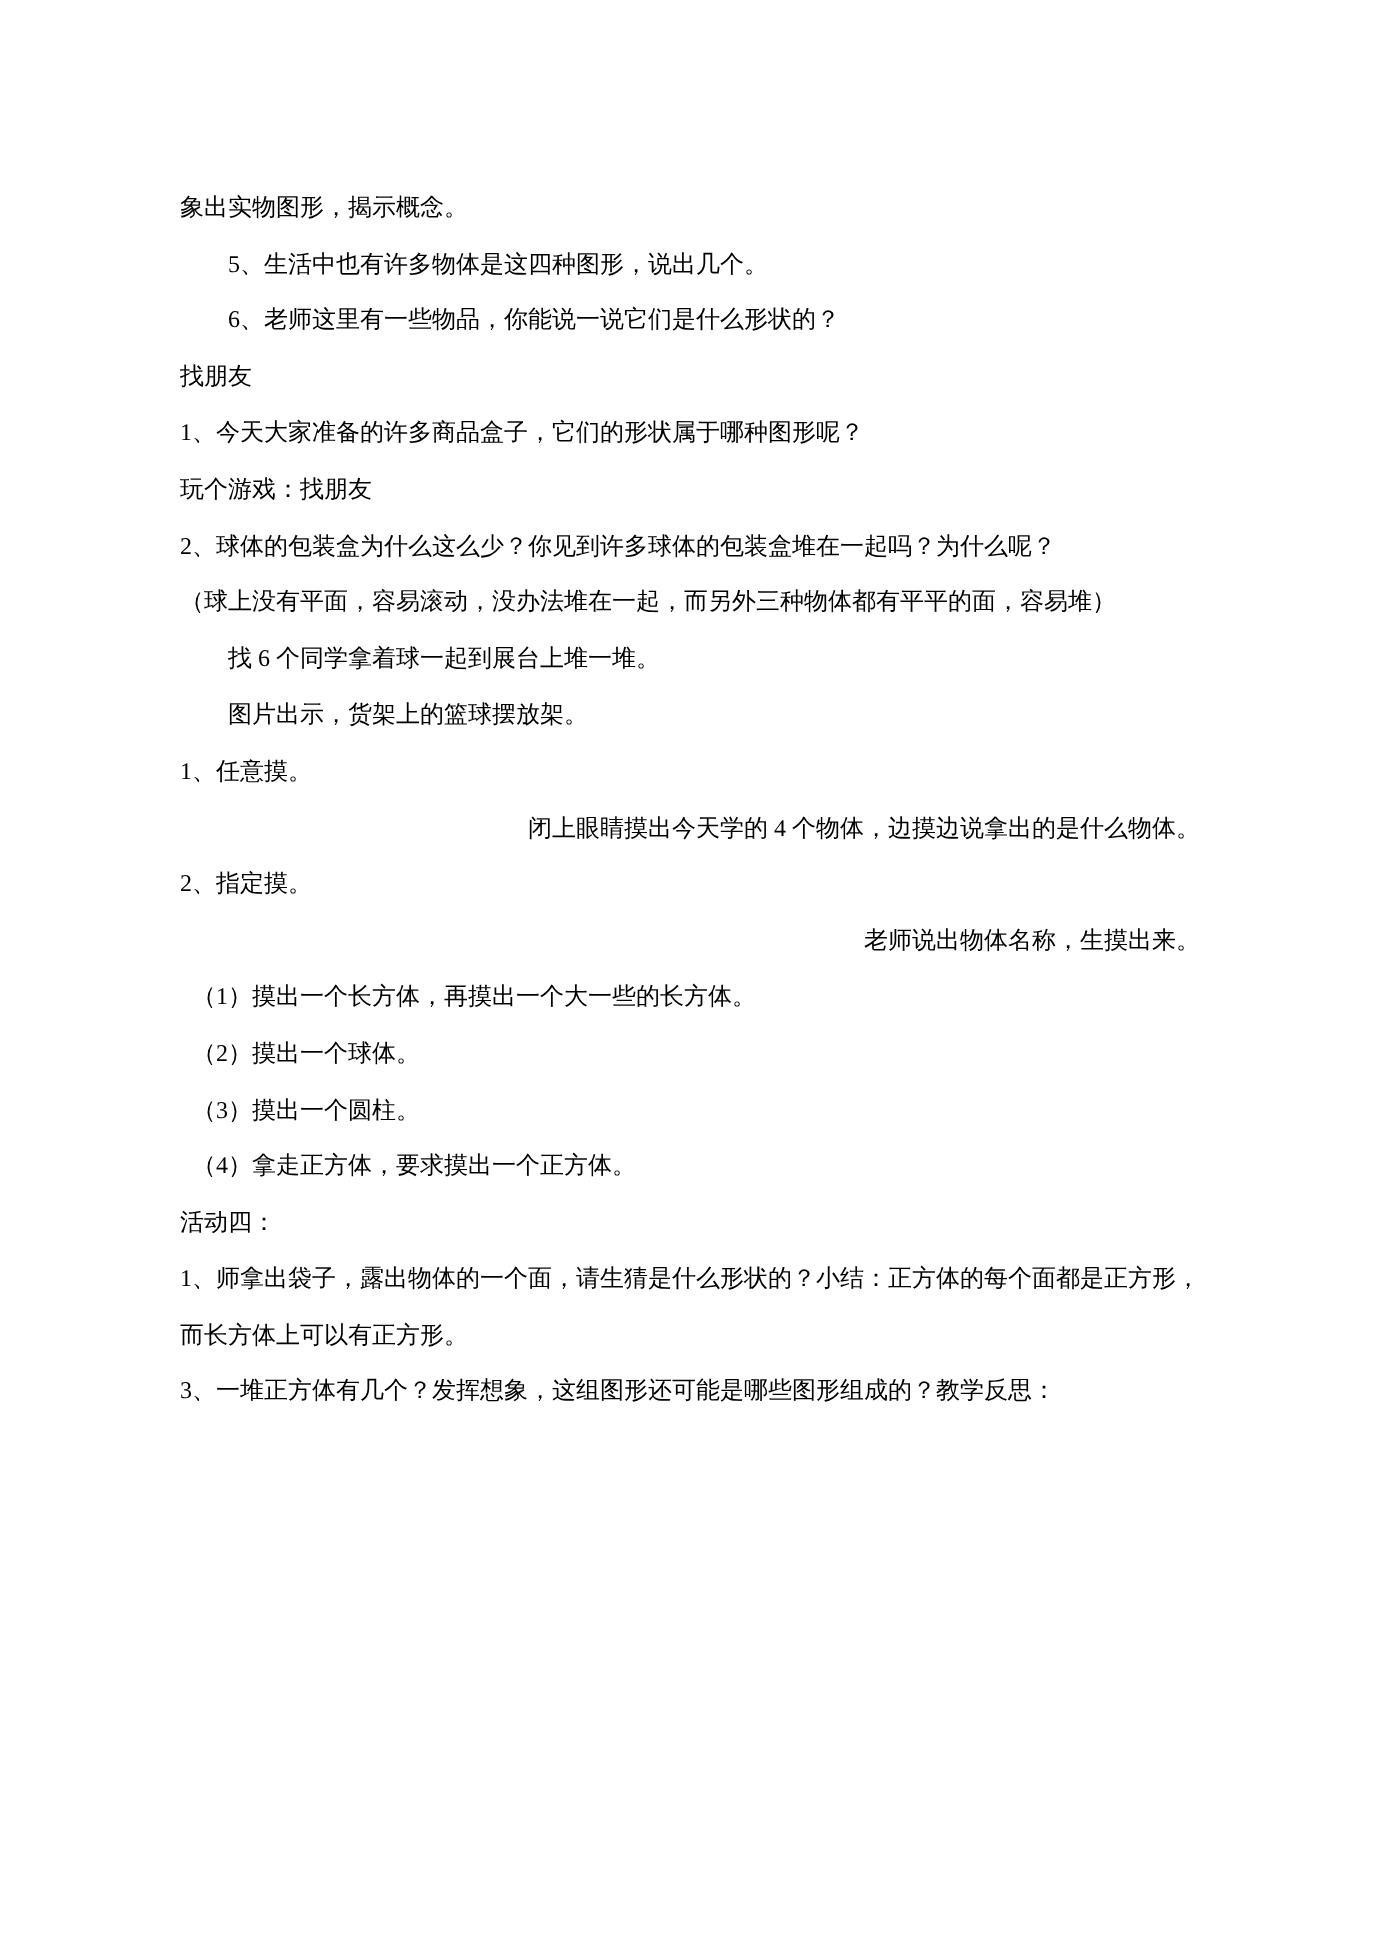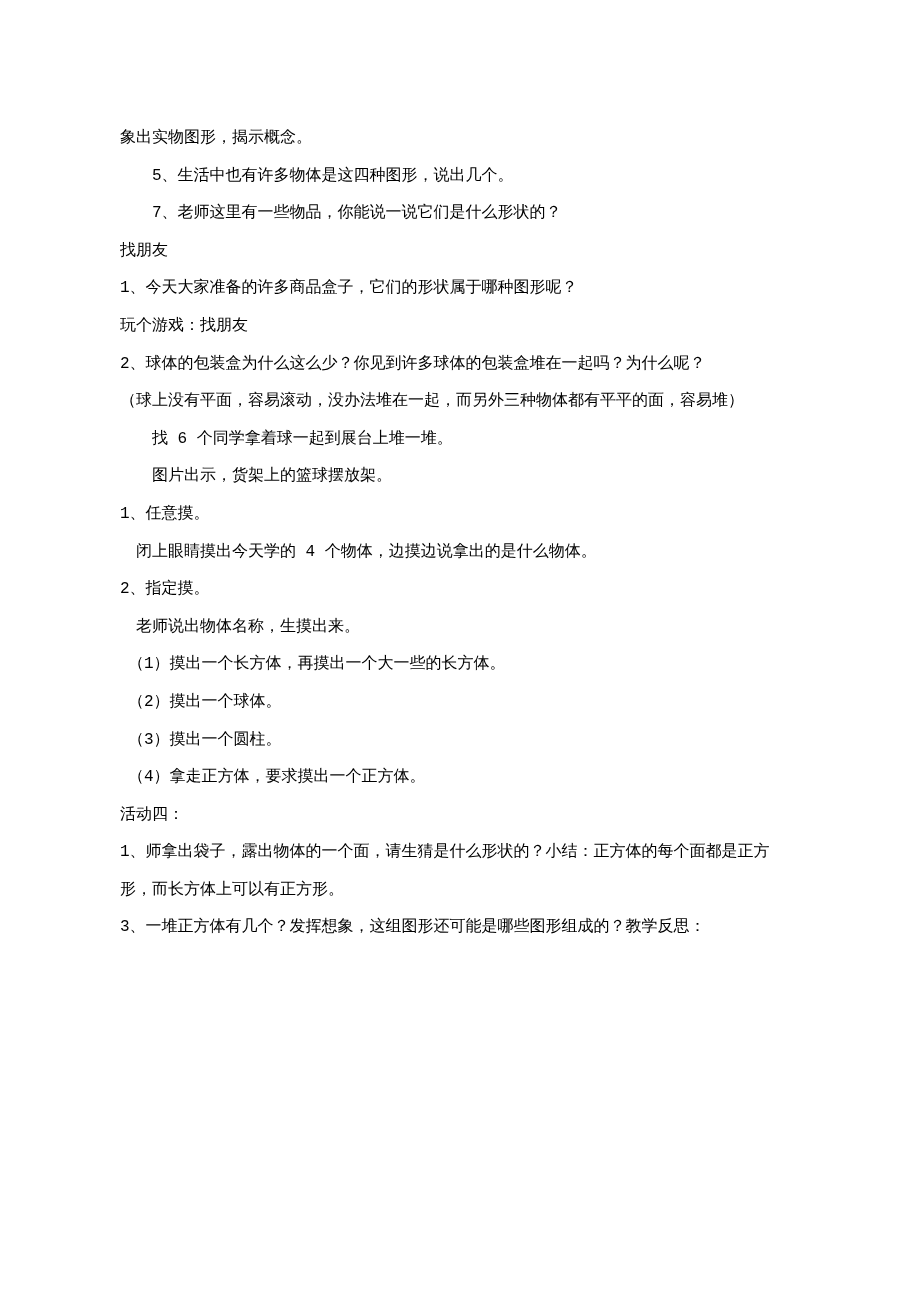--- a/index.html
+++ b/index.html
@@ -1,50 +1,50 @@
 <!DOCTYPE html>
 <html><head>
   <meta charset="utf-8">
   <style>
     * {
       margin: 0;
       padding: 0;
       box-sizing: border-box;
-      font-family: Liberation Mono, monospace;
     }
     body {
       width: 920px;
       min-height: 1301px;
       background: #ffffff;
       padding: 120px 120px 80px 120px;
       font-family: "SimSun", "宋体", serif;
       font-size: 16px;
       line-height: 2.35;
       color: #000000;
     }
     .line {
       display: block;
     }
     .indent-1 {
       padding-left: 2em;
     }
     .indent-2 {
       padding-left: 1em;
+      text-align: right;
     }
     .indent-3 {
       padding-left: 0.5em;
     }
   </style>
 </head>
 <body>
 
 <div>
   <span class="line">象出实物图形，揭示概念。</span>
   <span class="line indent-1">5、生活中也有许多物体是这四种图形，说出几个。</span>
-  <span class="line indent-1">7、老师这里有一些物品，你能说一说它们是什么形状的？</span>
+  <span class="line indent-1">6、老师这里有一些物品，你能说一说它们是什么形状的？</span>
   <span class="line">找朋友</span>
   <span class="line">1、今天大家准备的许多商品盒子，它们的形状属于哪种图形呢？</span>
   <span class="line">玩个游戏：找朋友</span>
   <span class="line">2、球体的包装盒为什么这么少？你见到许多球体的包装盒堆在一起吗？为什么呢？</span>
   <span class="line">（球上没有平面，容易滚动，没办法堆在一起，而另外三种物体都有平平的面，容易堆）</span>
   <span class="line indent-1">找 6 个同学拿着球一起到展台上堆一堆。</span>
   <span class="line indent-1">图片出示，货架上的篮球摆放架。</span>
   <span class="line">1、任意摸。</span>
   <span class="line indent-2">闭上眼睛摸出今天学的 4 个物体，边摸边说拿出的是什么物体。</span>
   <span class="line">2、指定摸。</span>

